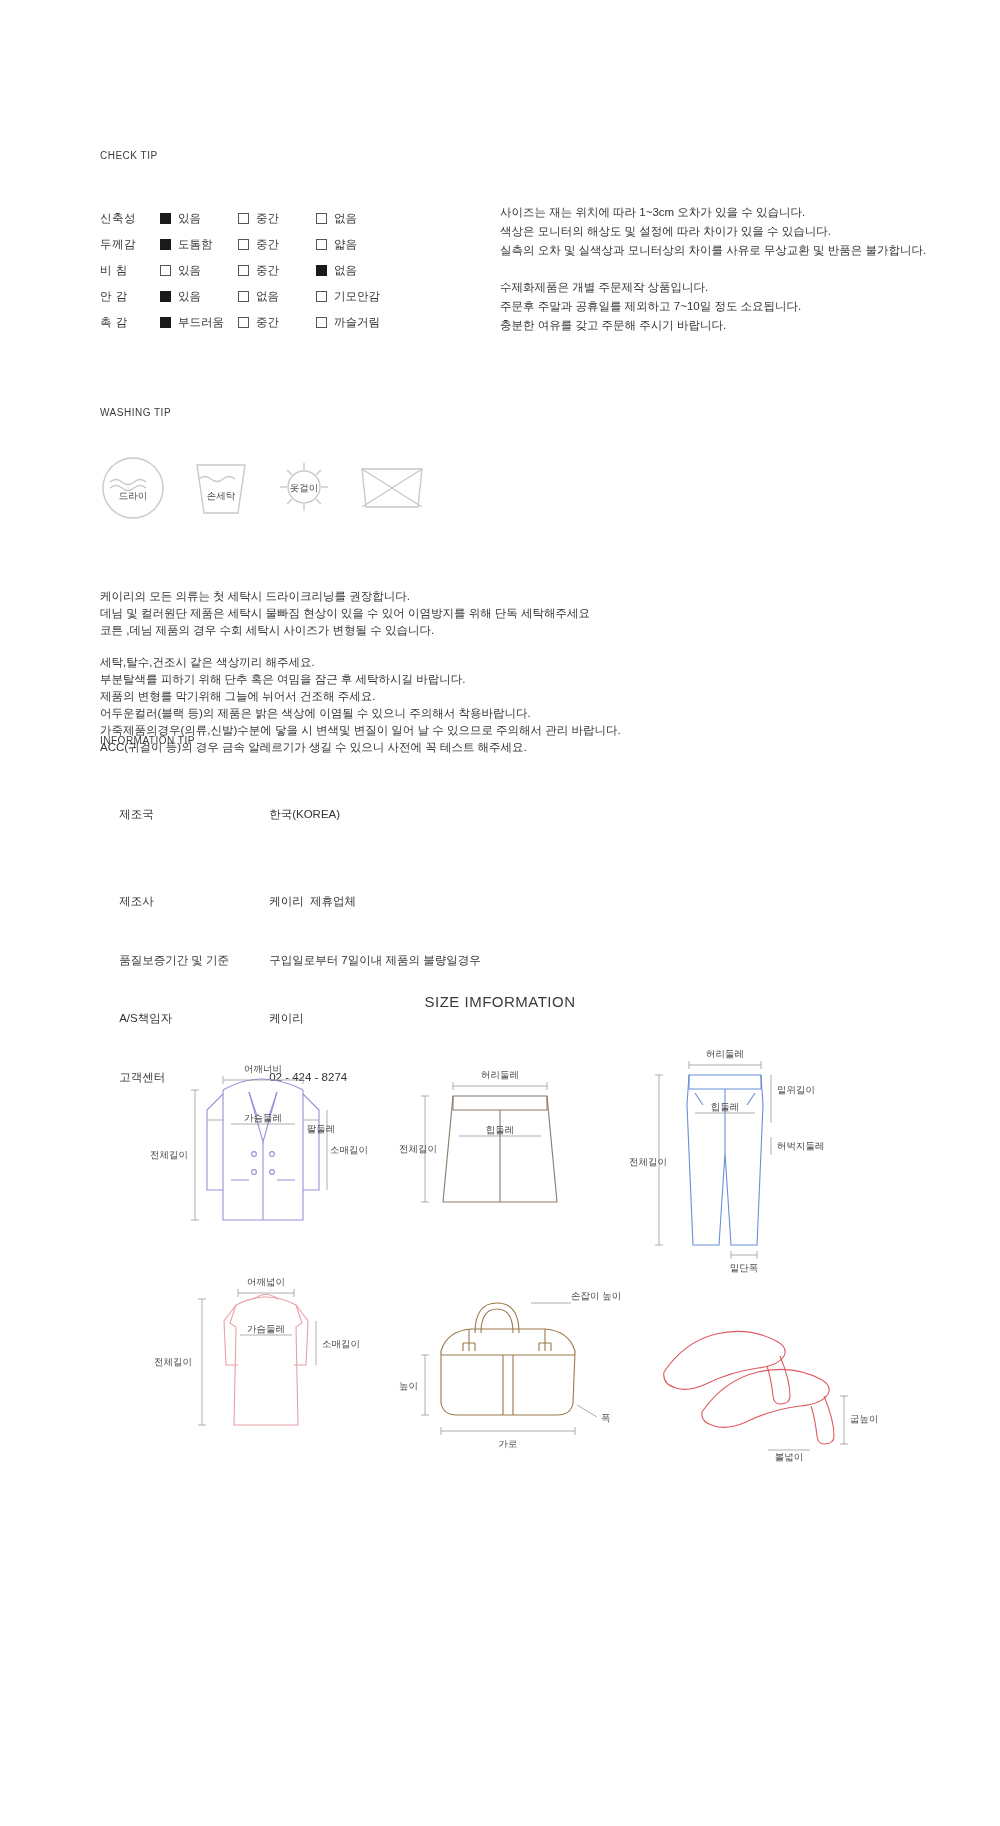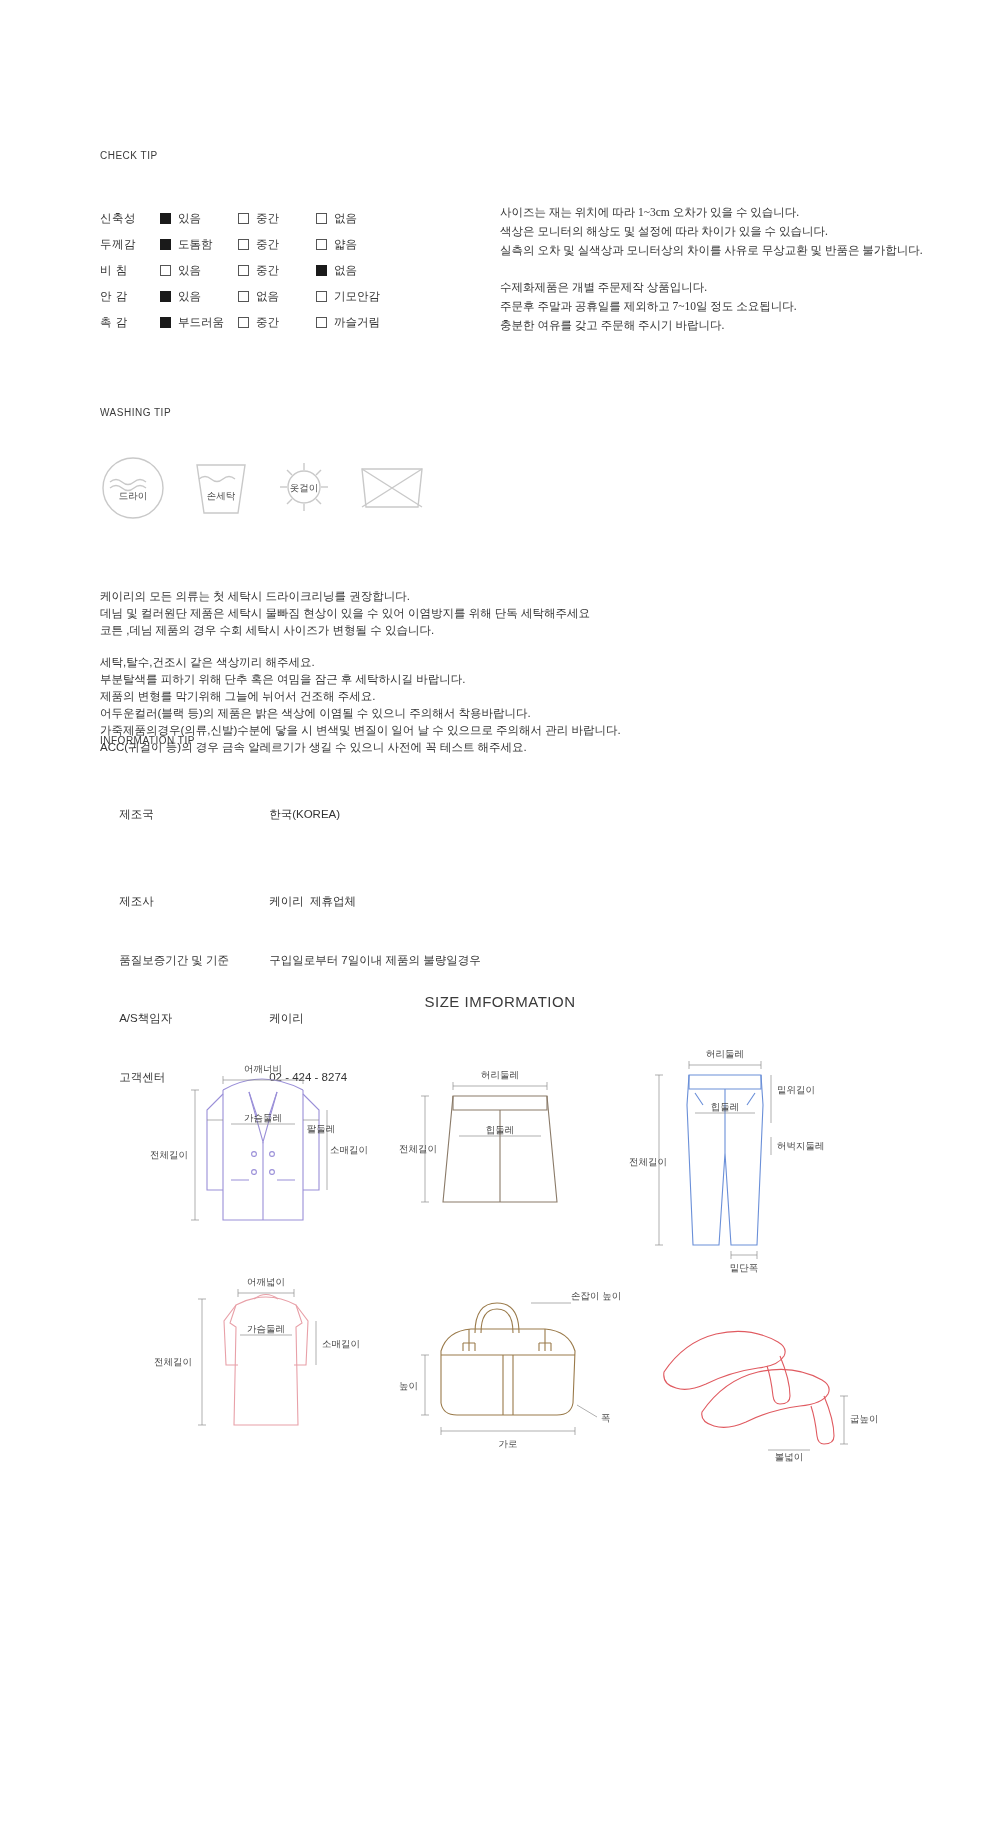--- a/index.html
+++ b/index.html
@@ -80,21 +80,21 @@
 
   
   .notes {
     position: absolute;
     left: 500px;
     top: 203px;
     font-size: 11.5px;
     line-height: 19px;
     color: #333;
   }
-  .notes .blk { margin-bottom: 18px; font-family: Liberation Serif, serif; }
+  .notes .blk { margin-bottom: 18px; }
   .notes .blk:last-child { margin-bottom: 8px; }
 
   
   .wash-icons {
     position: absolute;
     left: 100px;
     top: 455px;
     width: 340px;
     height: 80px;
   }

